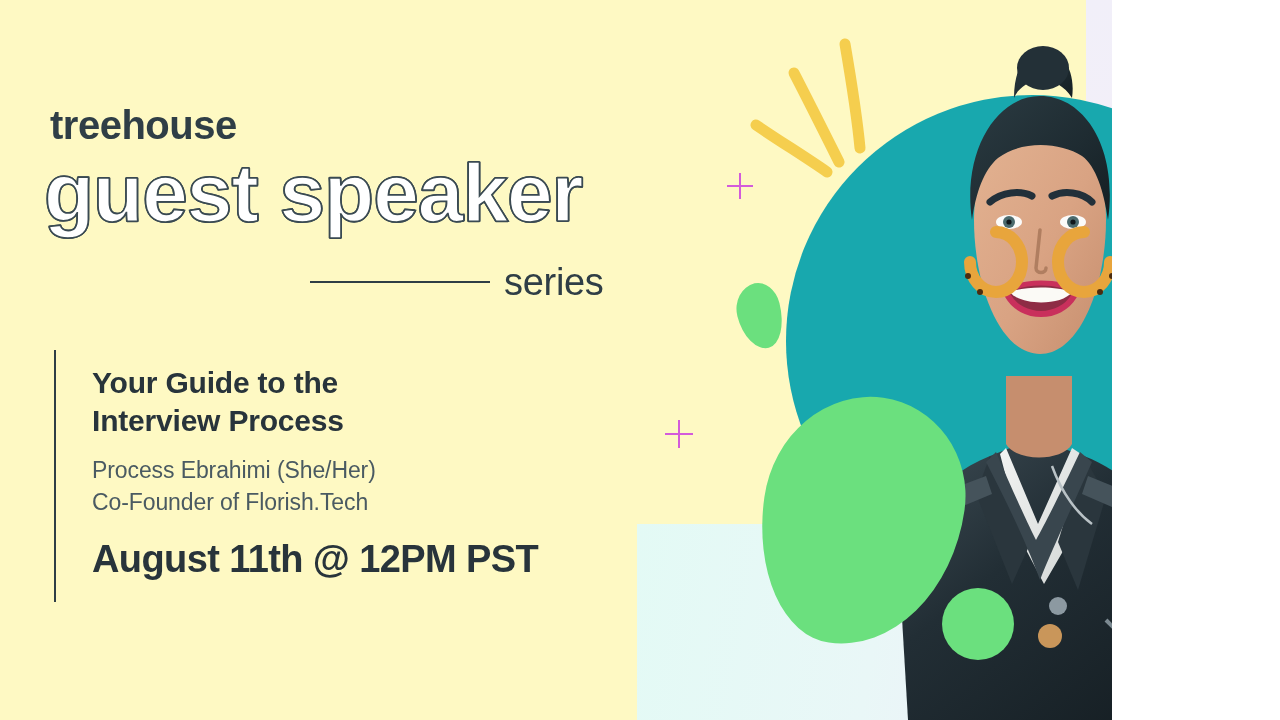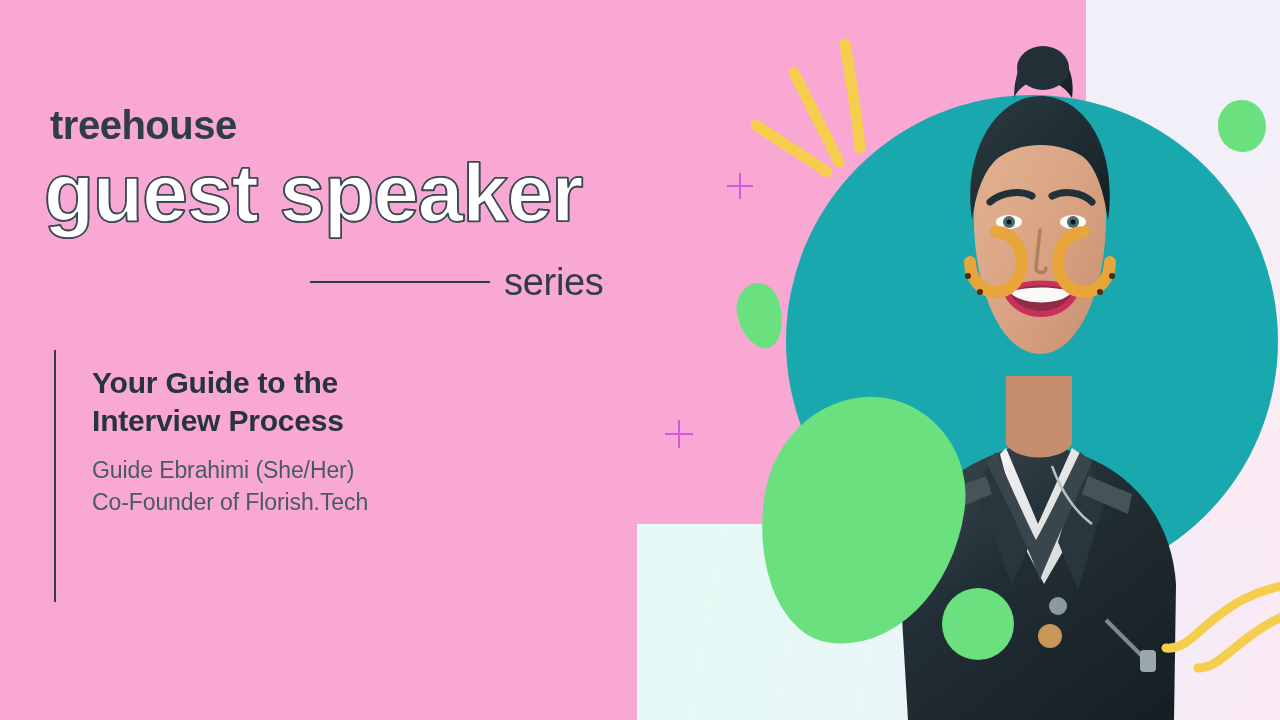--- a/index.html
+++ b/index.html
@@ -6,24 +6,24 @@
   html, body {
     margin: 0;
     padding: 0;
     background: #ffffff;
   }
   body {
     font-family: "Liberation Sans", sans-serif;
   }
   .stage {
     position: relative;
-    width: 1280px;
+    width: 1112px;
     height: 720px;
     overflow: hidden;
-    background: #f9a8d4;
+    background: #fef9c3;
   }
 
   
   .panel-topright {
     position: absolute;
     left: 1086px;
     top: 0;
     width: 194px;
     height: 430px;
     background: linear-gradient(160deg, #f1eff9 0%, #f3eff8 45%, #fbecf4 100%);
@@ -362,17 +362,18 @@
 
   <div class="headline-outline">guest speaker</div>
 
   <div class="series-row">
     <span class="series-rule"></span>
     <span class="series-word">series</span>
   </div>
 
   <div class="detail-block">
     <div class="talk-title">Your Guide to the Interview Process</div>
-    <div class="speaker-name">Guide Ebrahimi (She/Her)</div>
+    <div class="speaker-name">Process Ebrahimi (She/Her)</div>
     <div class="speaker-role">Co-Founder of Florish.Tech</div>
+    <div class="event-datetime">August 11th @ 12PM PST</div>
   </div>
 
 </div>
 
 </body></html>

